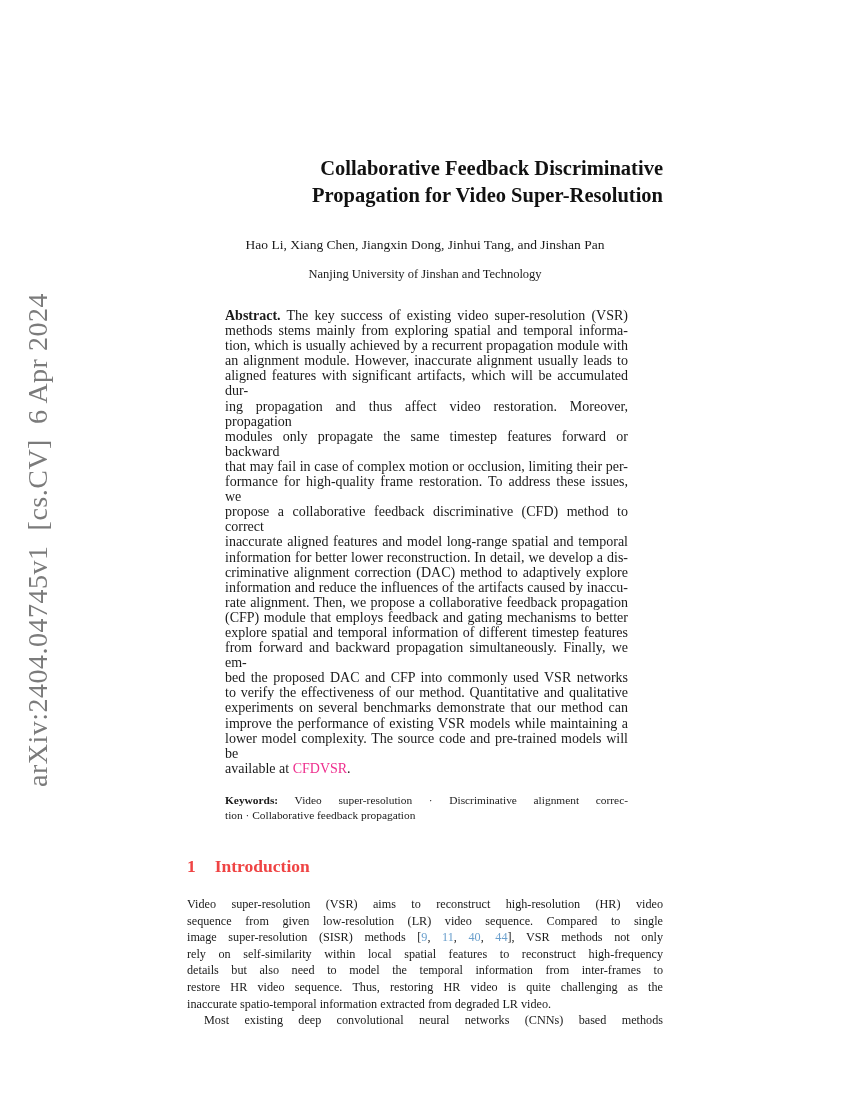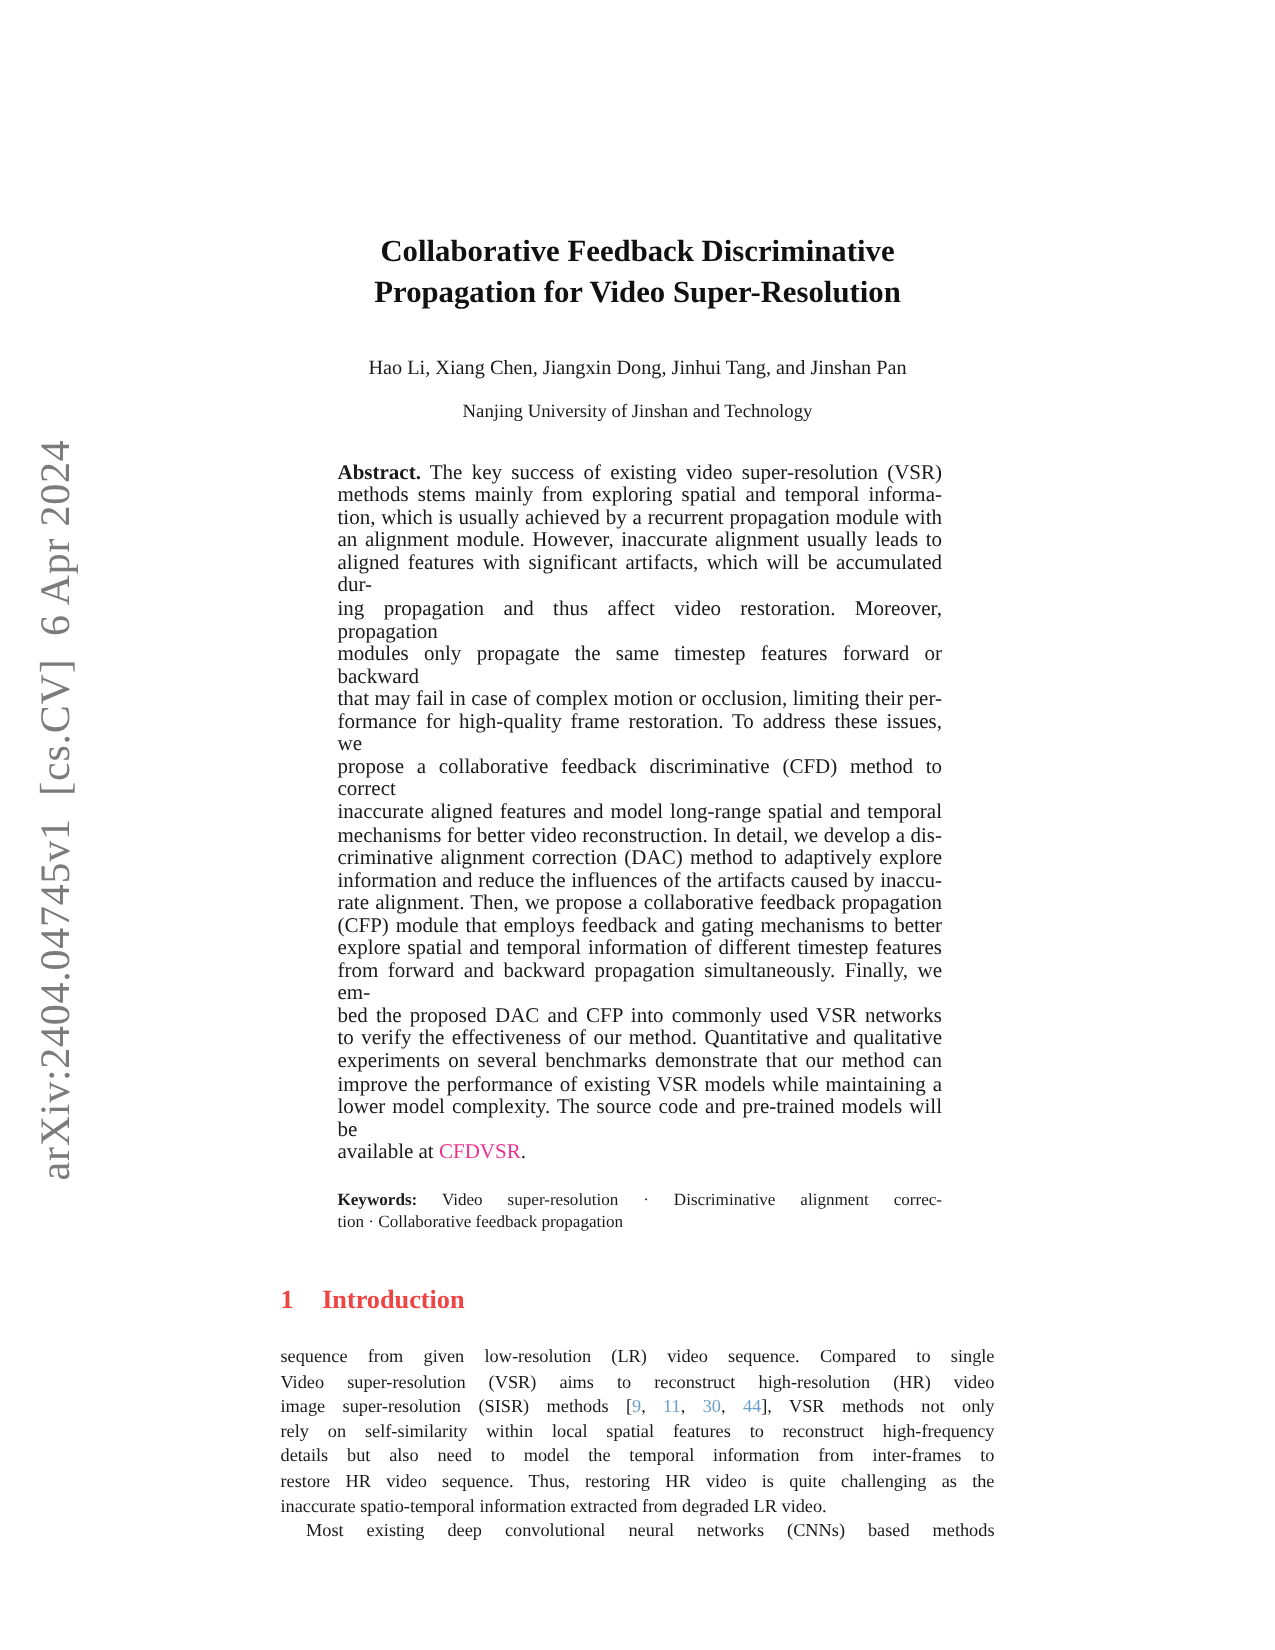--- a/index.html
+++ b/index.html
@@ -32,21 +32,21 @@
     left: 187px;
     top: 0;
     width: 476px;
     padding-top: 155px;
   }
   .title {
     margin: 0;
     font-size: 20.5px;
     font-weight: bold;
     line-height: 27px;
-    text-align: center;
+    text-align: right;
     color: #111;
   }
   .authors {
     margin-top: 28px;
     font-size: 13.5px;
     line-height: 16px;
     text-align: center;
   }
   .affiliation {
     margin-top: 13px;
@@ -117,21 +117,21 @@
         <div class="jline">methods stems mainly from exploring spatial and temporal informa-</div>
         <div class="jline">tion, which is usually achieved by a recurrent propagation module with</div>
         <div class="jline">an alignment module. However, inaccurate alignment usually leads to</div>
         <div class="jline">aligned features with significant artifacts, which will be accumulated dur-</div>
         <div class="jline">ing propagation and thus affect video restoration. Moreover, propagation</div>
         <div class="jline">modules only propagate the same timestep features forward or backward</div>
         <div class="jline">that may fail in case of complex motion or occlusion, limiting their per-</div>
         <div class="jline">formance for high-quality frame restoration. To address these issues, we</div>
         <div class="jline">propose a collaborative feedback discriminative (CFD) method to correct</div>
         <div class="jline">inaccurate aligned features and model long-range spatial and temporal</div>
-        <div class="jline">mechanisms for better video reconstruction. In detail, we develop a dis-</div>
+        <div class="jline">information for better lower reconstruction. In detail, we develop a dis-</div>
         <div class="jline">criminative alignment correction (DAC) method to adaptively explore</div>
         <div class="jline">information and reduce the influences of the artifacts caused by inaccu-</div>
         <div class="jline">rate alignment. Then, we propose a collaborative feedback propagation</div>
         <div class="jline">(CFP) module that employs feedback and gating mechanisms to better</div>
         <div class="jline">explore spatial and temporal information of different timestep features</div>
         <div class="jline">from forward and backward propagation simultaneously. Finally, we em-</div>
         <div class="jline">bed the proposed DAC and CFP into commonly used VSR networks</div>
         <div class="jline">to verify the effectiveness of our method. Quantitative and qualitative</div>
         <div class="jline">experiments on several benchmarks demonstrate that our method can</div>
         <div class="jline">improve the performance of existing VSR models while maintaining a</div>
@@ -143,23 +143,23 @@
         <div class="jline"><span class="bold">Keywords:</span><span> Video super-resolution · Discriminative alignment correc-</span></div>
         <div class="jline last">tion · Collaborative feedback propagation</div>
       </section>
 
     <h2 class="section-heading">
       <span class="secnum">1</span><span>Introduction</span>
     </h2>
 
     <div class="body-text">
       <div>
+          <div class="jline">Video super-resolution (VSR) aims to reconstruct high-resolution (HR) video</div>
           <div class="jline">sequence from given low-resolution (LR) video sequence. Compared to single</div>
-          <div class="jline">Video super-resolution (VSR) aims to reconstruct high-resolution (HR) video</div>
-          <div class="jline"><span>image super-resolution (SISR) methods [</span><span class="cite">9</span><span>, </span><span class="cite">11</span><span>, </span><span class="cite">30</span><span>, </span><span class="cite">44</span><span>], VSR methods not only</span></div>
+          <div class="jline"><span>image super-resolution (SISR) methods [</span><span class="cite">9</span><span>, </span><span class="cite">11</span><span>, </span><span class="cite">40</span><span>, </span><span class="cite">44</span><span>], VSR methods not only</span></div>
           <div class="jline">rely on self-similarity within local spatial features to reconstruct high-frequency</div>
           <div class="jline">details but also need to model the temporal information from inter-frames to</div>
           <div class="jline">restore HR video sequence. Thus, restoring HR video is quite challenging as the</div>
           <div class="jline last">inaccurate spatio-temporal information extracted from degraded LR video.</div>
         </div>
       <div class="para2">
           <div class="jline">Most existing deep convolutional neural networks (CNNs) based methods</div>
         </div>
     </div>
 

